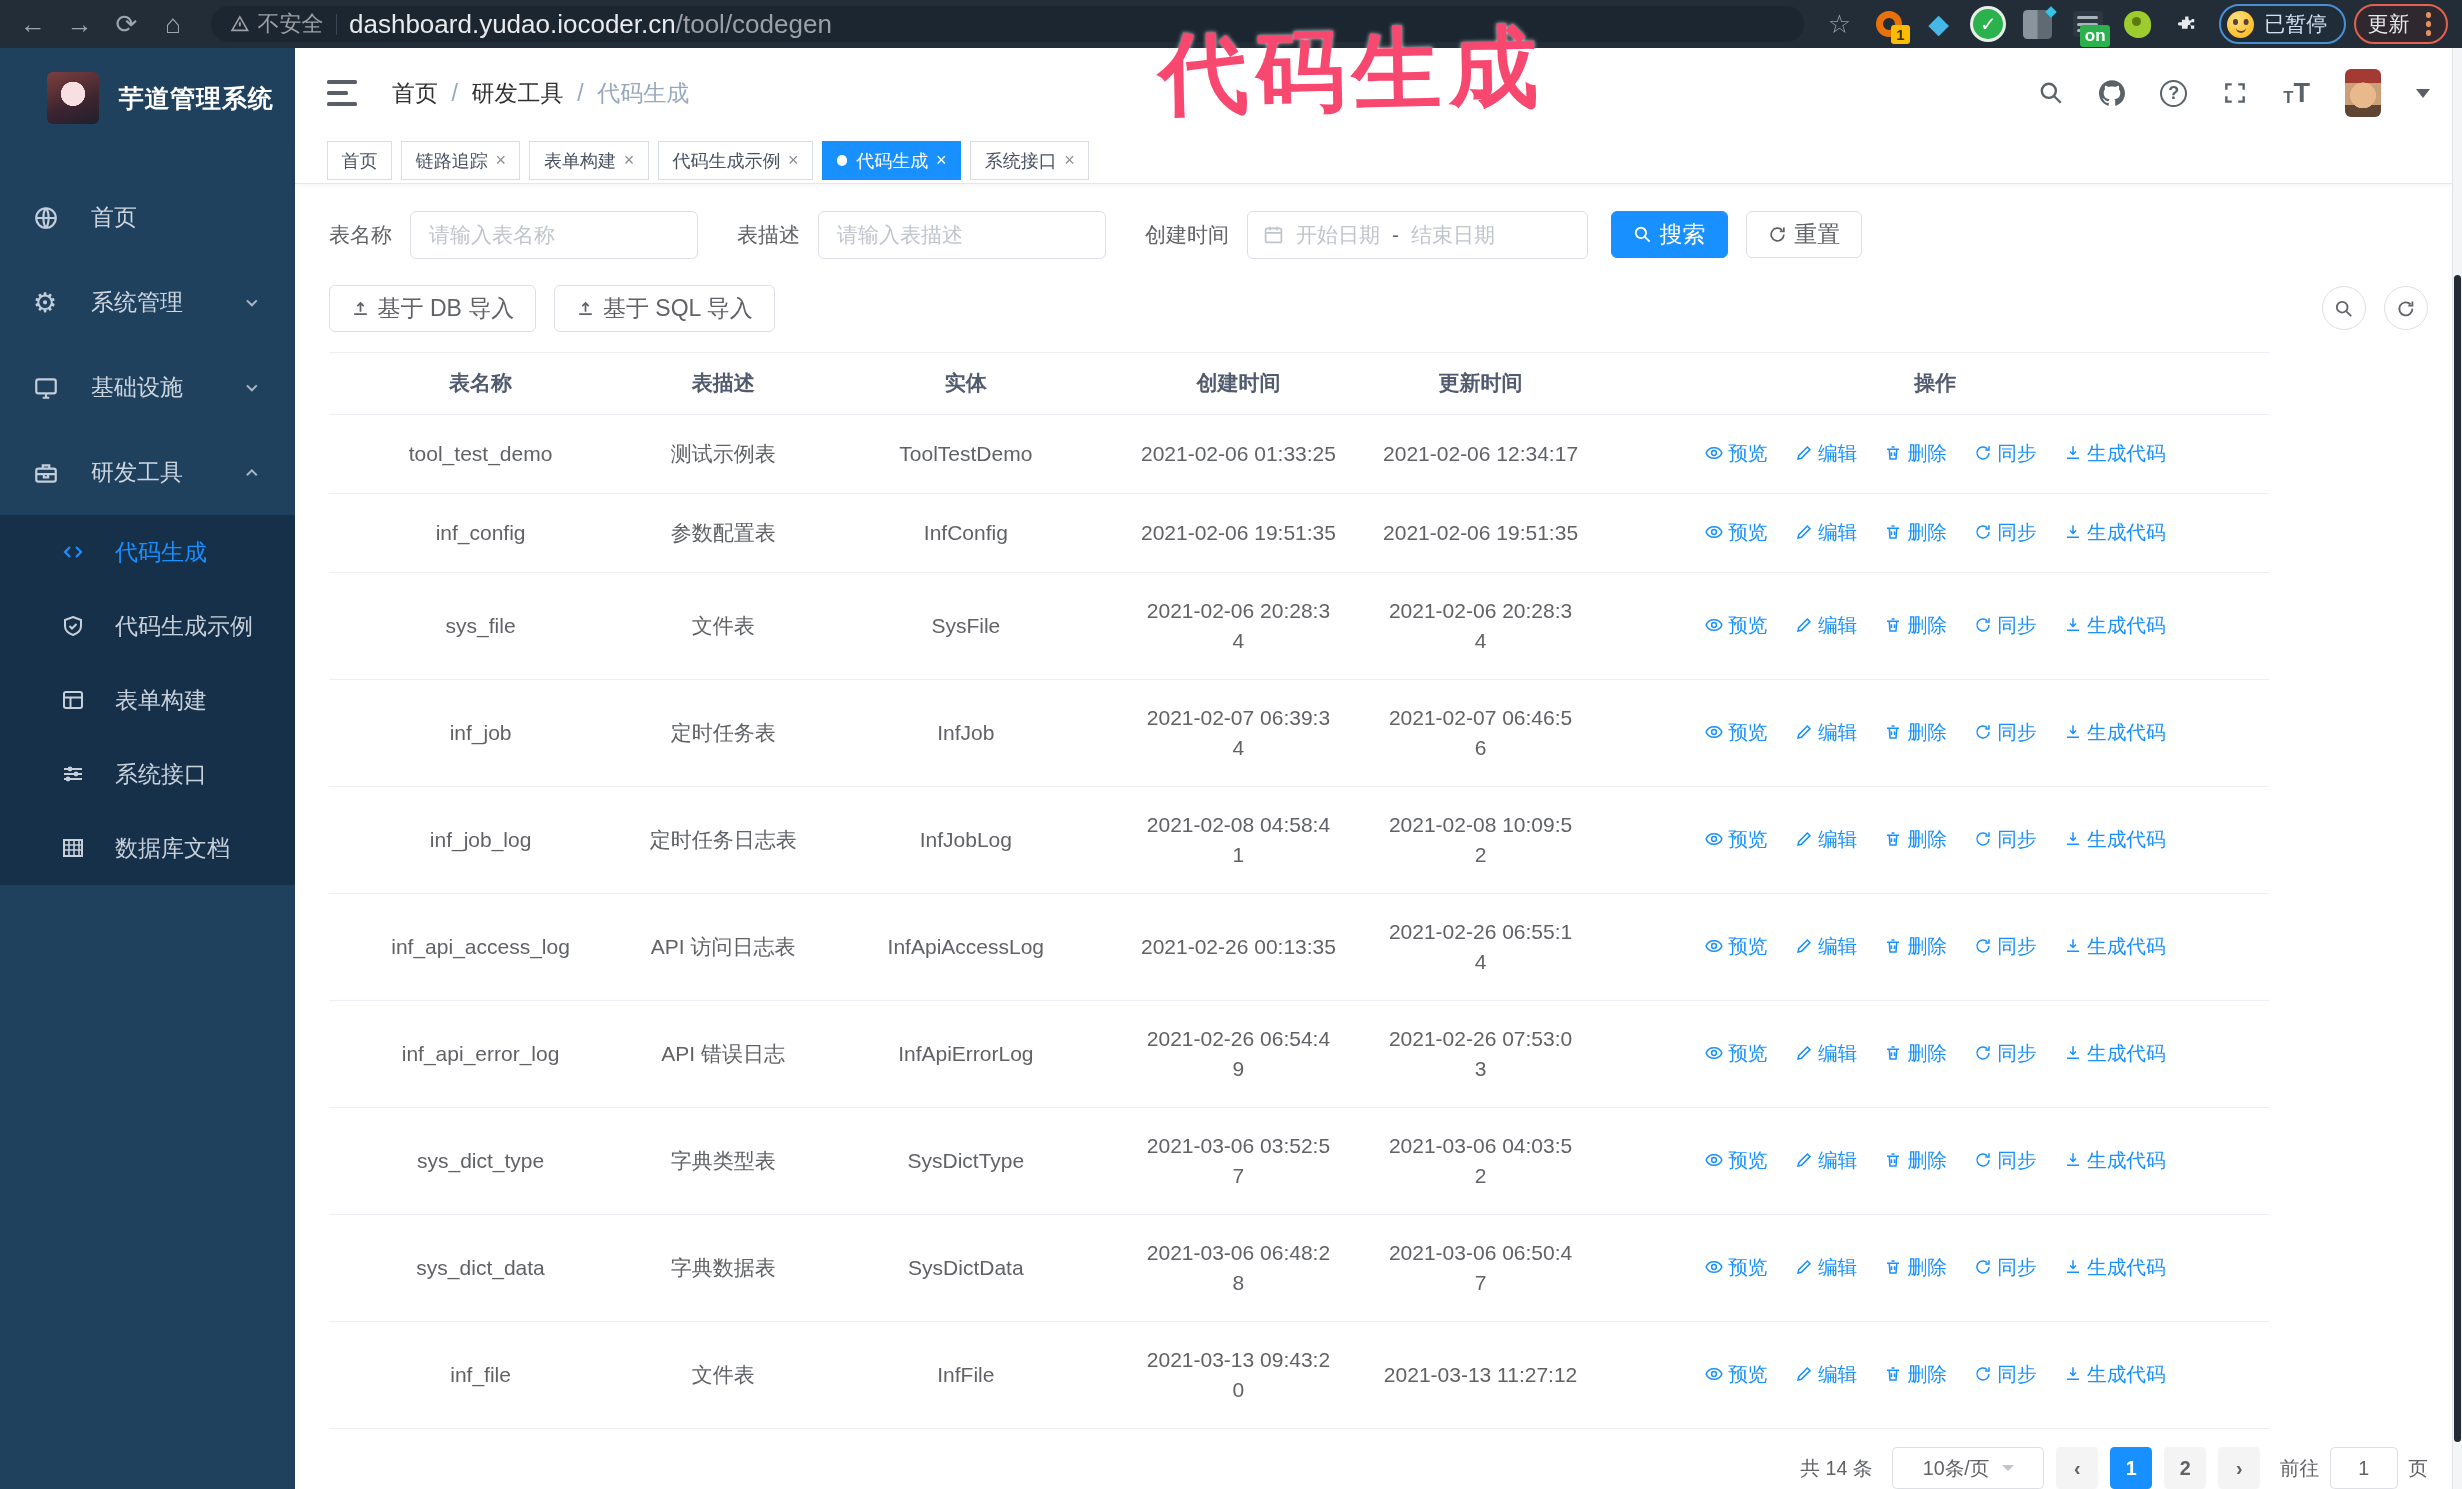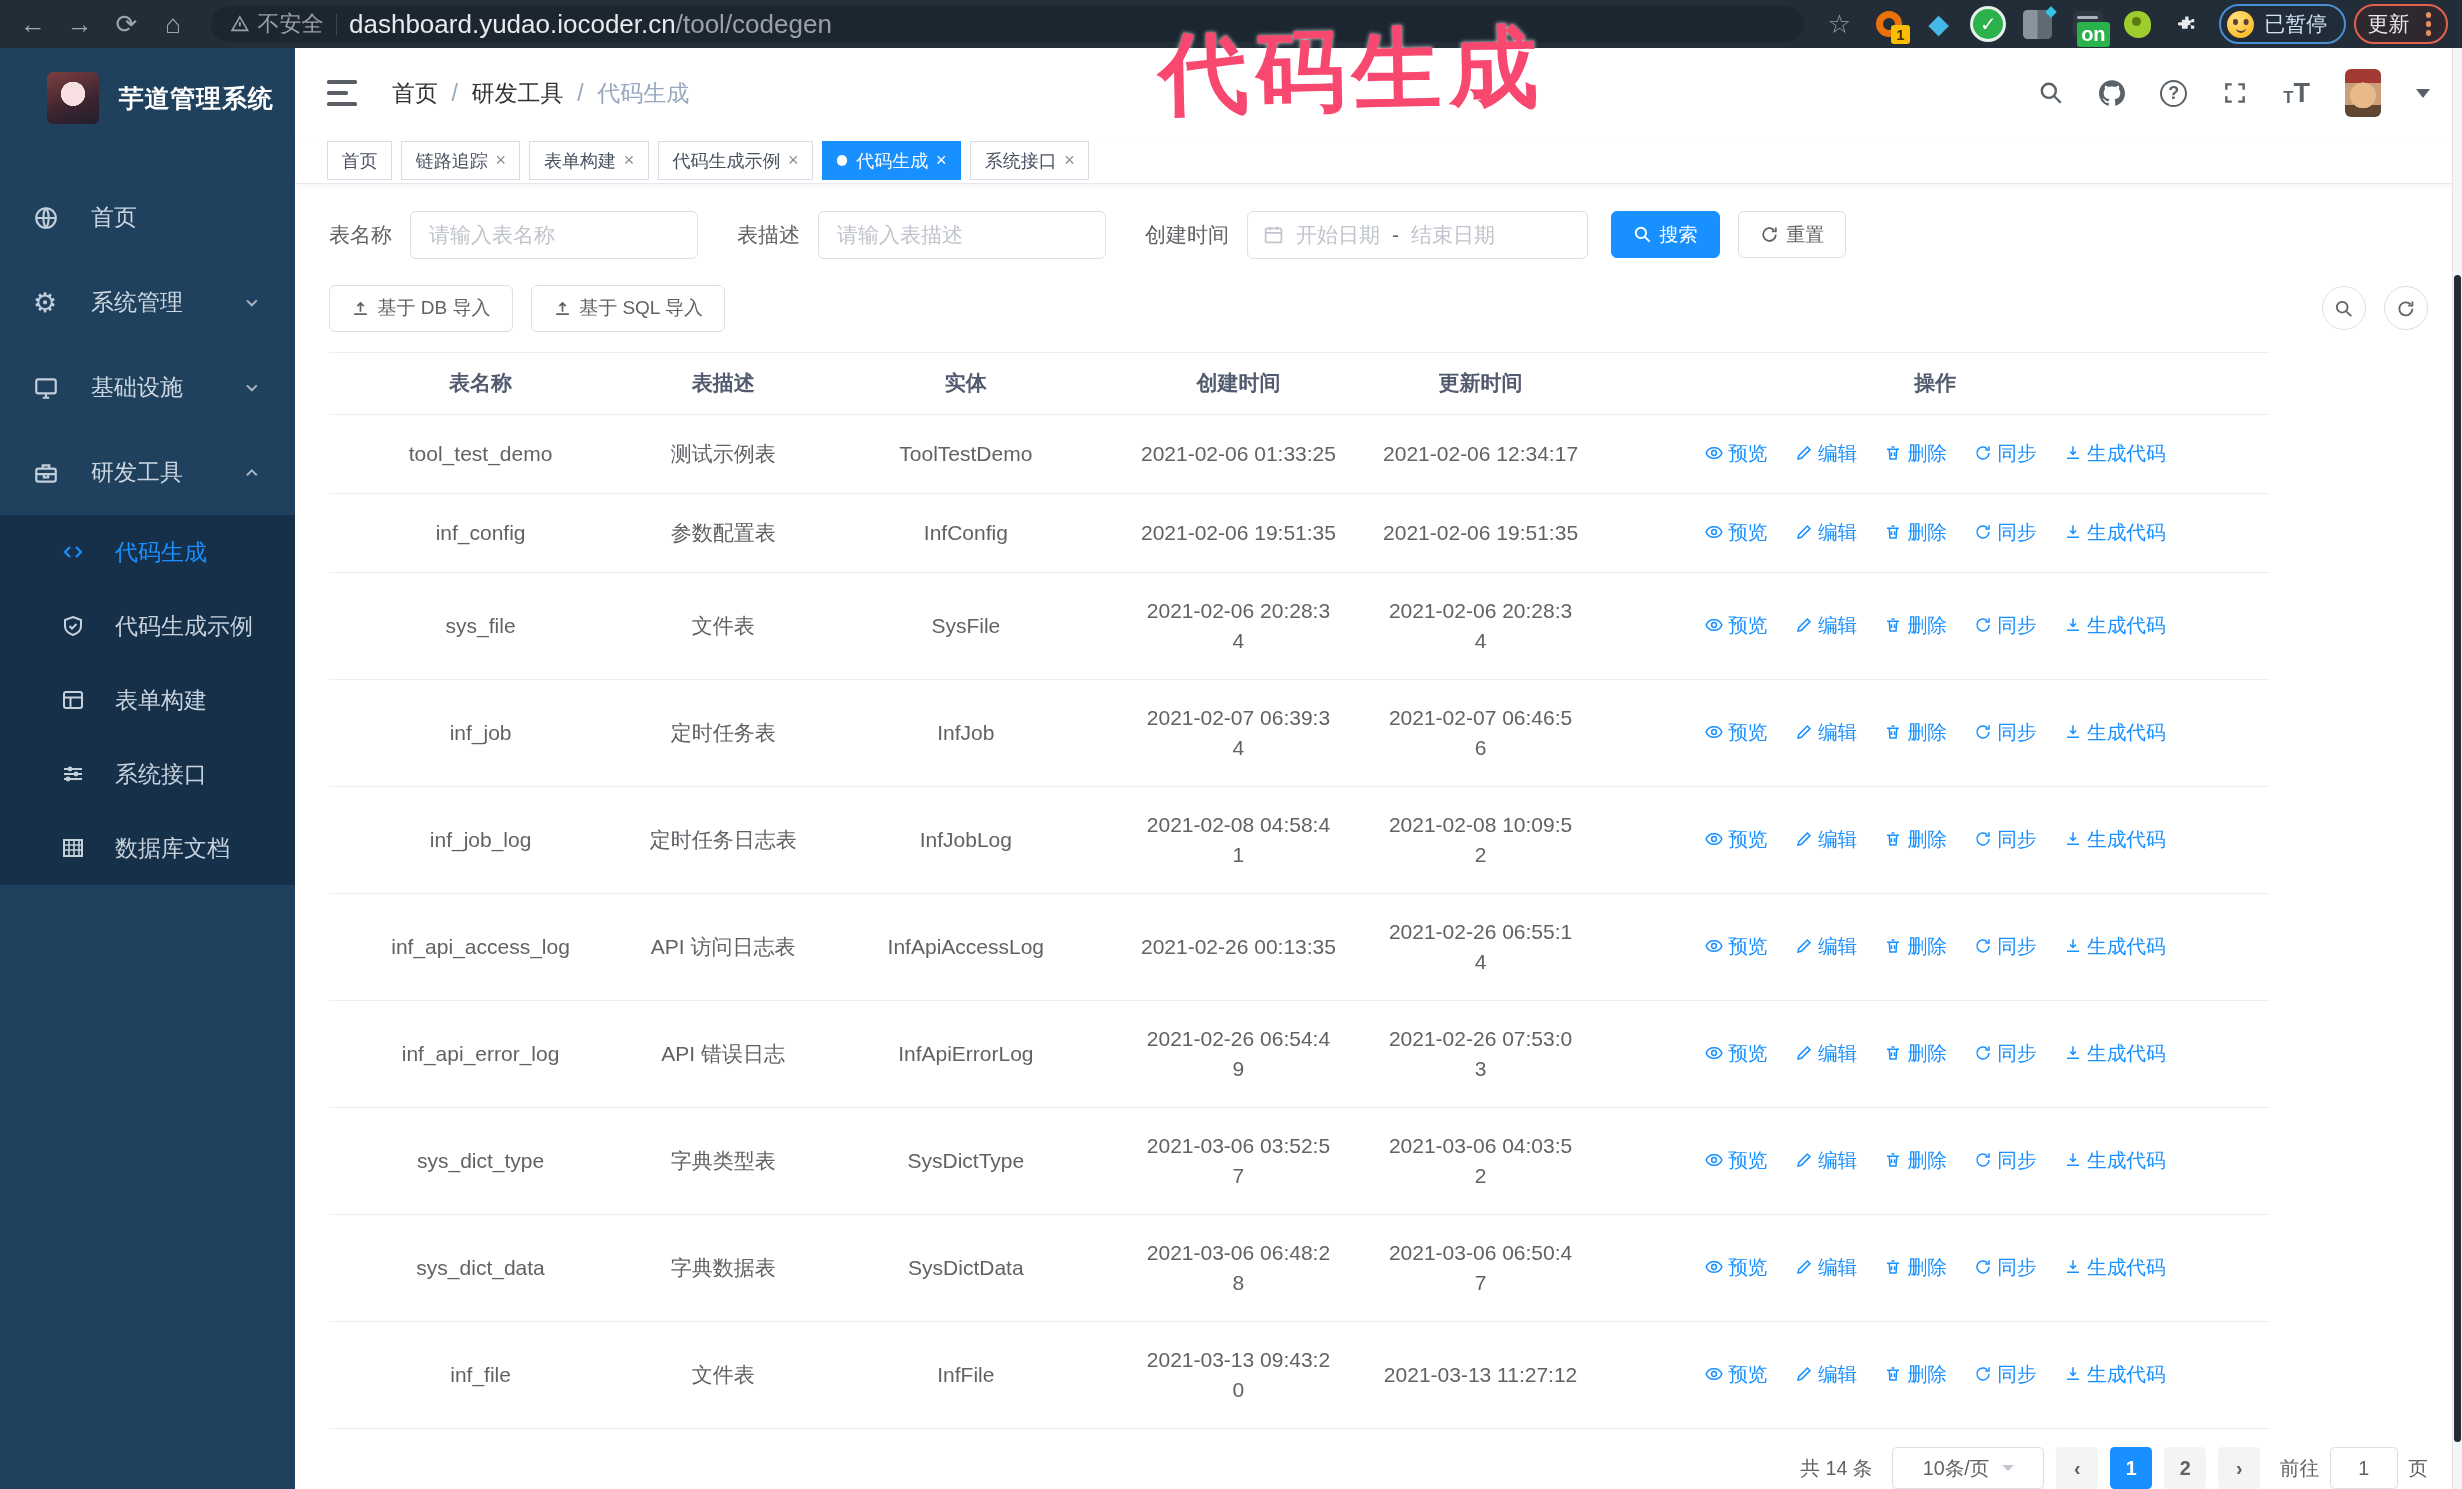--- a/index.html
+++ b/index.html
@@ -21,21 +21,21 @@
   .exts { display:flex; align-items:center; gap:16.7px; padding:0 7.6px; }
   .ext { position:relative; width:33px; height:33px; display:flex; align-items:center; justify-content:center; }
   .ext-orange { width:26px; height:26px; border-radius:50%; border:7.6px solid #e8710a; }
   .badge1 { position:absolute; right:-4.5px; bottom:-3px; background:#fbbc04; color:#3c2f00; font-size:15px; font-weight:bold; padding:0.8px 5.3px; border-radius:3px; }
   .ext-gem { color:#45b8e8; font-size:27px; }
   .ext-green { width:30px; height:30px; border-radius:50%; background:#2bb24c; color:#fff; font-size:19.7px; font-weight:bold; display:flex; align-items:center; justify-content:center; box-shadow:0 0 0 3px #e8f0e9; }
   .ext-grid { width:29px; height:29px; border-radius:4.5px; background:linear-gradient(90deg,#8a949c 48%,#5f6a73 52%); position:relative; }
   .ext-grid::after { content:"◆"; position:absolute; top:-7.6px; right:-4.5px; color:#35c3e8; font-size:15px; }
   .ext-dark { width:30px; height:26px; border-radius:3.8px; background:#2e3740; display:flex; flex-direction:column; justify-content:center; gap:3.8px; padding:0 4.5px; }
   .ext-dark i { display:block; height:3px; background:#aab4bd; border-radius:1.5px; }
-  .badge-on { position:absolute; right:-6px; bottom:-6px; background:#2bb24c; color:#fff; font-size:20px; font-weight:bold; padding:0.8px 4.5px; border-radius:3px;margin-left:33px; }
+  .badge-on { position:absolute; right:-6px; bottom:-6px; background:#2bb24c; color:#fff; font-size:17px; font-weight:bold; padding:0.8px 4.5px; border-radius:3px;margin-left:33px; }
   .ext-key { width:27px; height:27px; border-radius:50% 50% 45% 55%; background:#9ccc2e; position:relative; }
   .ext-key::after { content:""; position:absolute; left:8.3px; top:6.8px; width:9px; height:9px; border-radius:50%; background:#5b7a12; }
   .ext-puzzle { color:#e8eaed; }
   .pill { display:flex; align-items:center; border-radius:757px; }
   .paused-pill { border:2.3px solid #4a8fd4; padding:3.8px 16.7px 3.8px 6.8px; gap:9.8px; background:rgba(30,42,54,.4);align-items:flex-end; }
   .face { position:relative; width:27px; height:27px; border-radius:50%; background:radial-gradient(circle at 35% 30%,#ffe082,#fbc02d 70%); }
   .face::before { content:""; position:absolute; top:7.6px; left:6px; width:4.5px; height:6px; border-radius:50%; background:#5d4037; box-shadow:10.6px 0 0 #5d4037; }
   .face::after { content:""; position:absolute; top:14.4px; left:8.3px; width:10.6px; height:6px; border-radius:0 0 9px 9px; border-bottom:2.3px solid #5d4037; }
   .paused-label { color:#cfe0f2; font-size:21px; }
   .update-pill { border:2.3px solid #e4604f; padding:3.8px 12px; gap:13.6px; background:rgba(64,36,38,.45); }
@@ -93,21 +93,21 @@
   
   .content { flex:1; padding:27px 34px 0 34px; position:relative; }
   .filter-row { display:flex; align-items:center; margin-bottom:26px; }
   .f-label { font-size:21px; color:#606266; margin-right:18px; white-space:nowrap; }
   .f-input { width:288px; height:48px; border:1.5px solid #dcdfe6; border-radius:6px; padding:0 18px; font-size:21px; color:#606266; outline:none; background:#fff; font-family:inherit; }
   .f-input::placeholder { color:#c0c4cc; }
   .gap { width:39px; flex-shrink:0; }
   .date-range { width:341px; height:48px; border:1.5px solid #dcdfe6; border-radius:6px; display:flex; align-items:center; padding:0 15px; gap:12px; color:#c0c4cc; font-size:21px; }
   .date-range .i { width:21px; height:21px; color:#c0c4cc; }
   .range-sep { color:#606266; }
-  .btn { height:47px; display:inline-flex; align-items:center; gap:7.6px; border-radius:6px; font-size:19px; cursor:pointer; border:1.5px solid #dcdfe6; background:#fff; color:#606266; padding:0 21px; font-family:inherit; }
+  .btn { height:47px; display:inline-flex; align-items:center; gap:7.6px; border-radius:6px; font-size:23px; cursor:pointer; border:1.5px solid #dcdfe6; background:#fff; color:#606266; padding:0 21px; font-family:inherit; }
   .btn.primary { background:#1890ff; border-color:#1890ff; color:#fff; }
   .btn .i { width:19px; height:19px; }
   .ml24 { margin-left:18px; }
 
   .toolbar-row { display:flex; align-items:center; margin-bottom:19.7px; }
   .toolbar-row .btn { margin-right:18px; }
   .circ-btns { margin-left:auto; display:flex; gap:18px; }
   .circ { width:44px; height:44px; border-radius:50%; border:1.5px solid #dcdfe6; background:#fff; display:flex; align-items:center; justify-content:center; color:#606266; cursor:pointer; }
 
   

